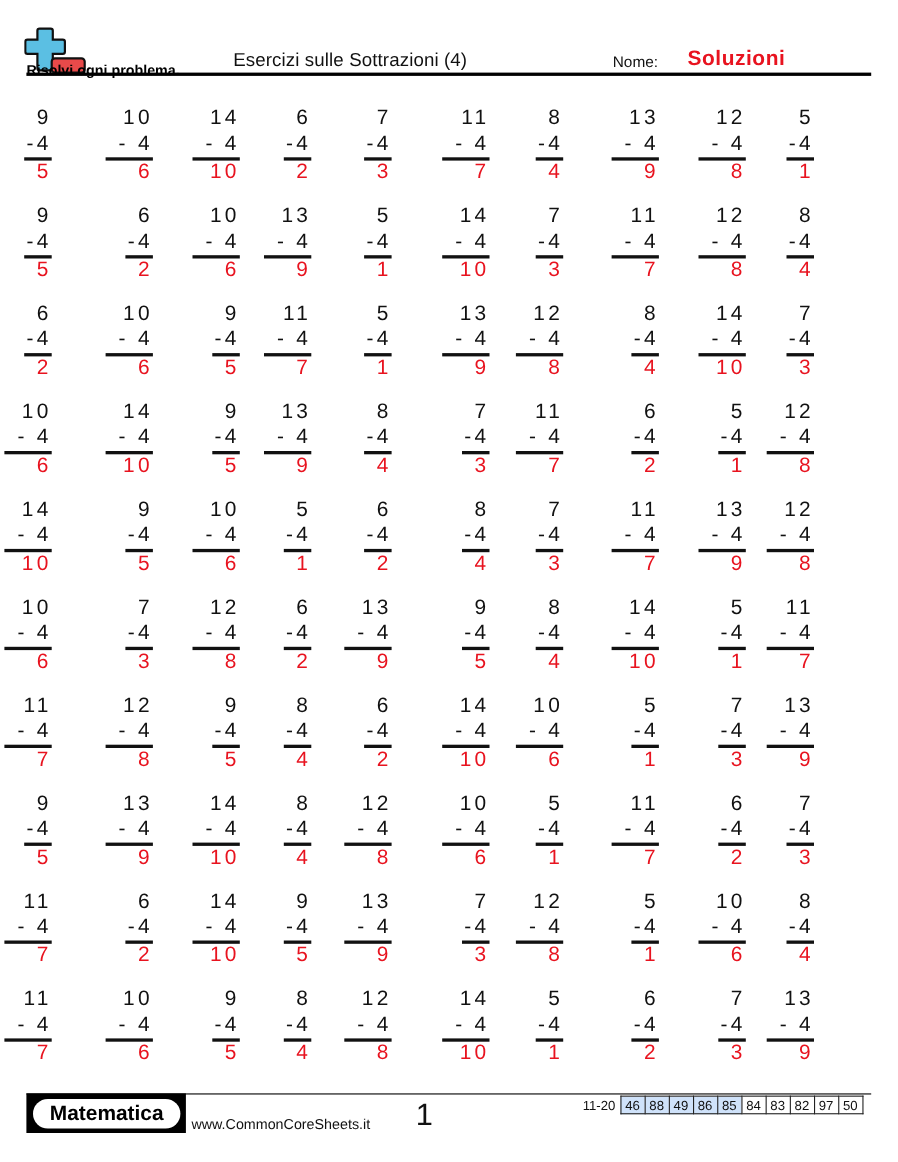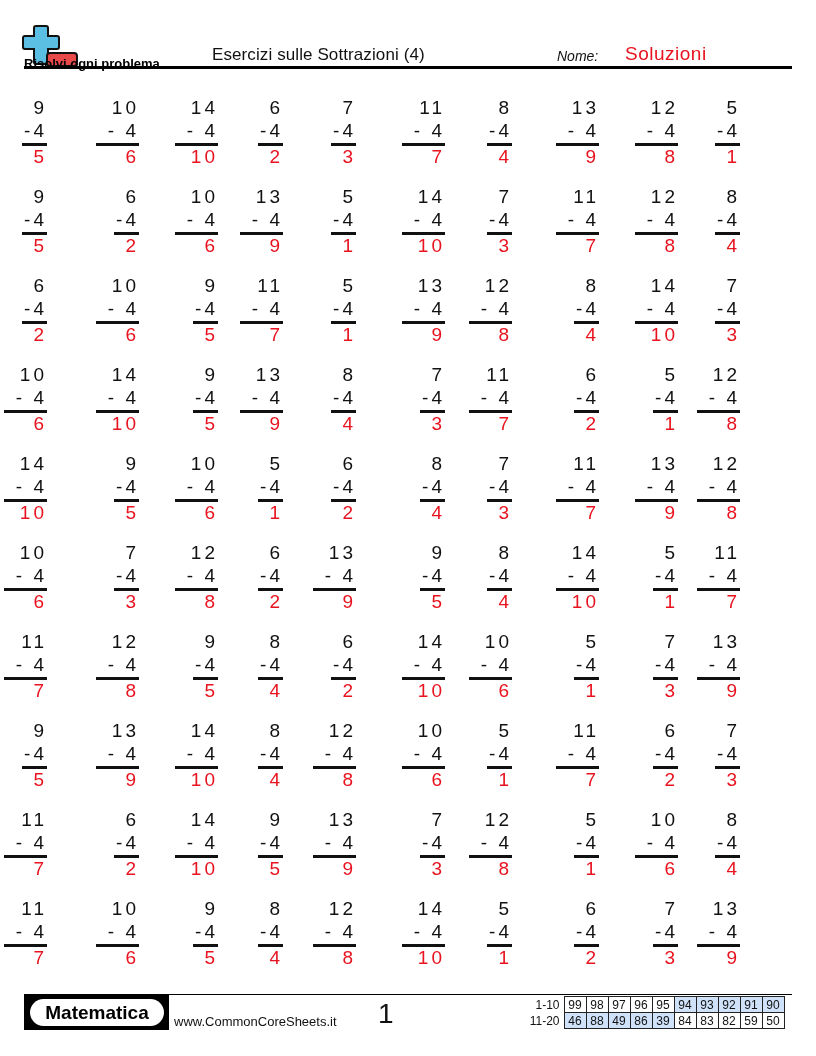--- a/index.html
+++ b/index.html
@@ -1,22 +1,22 @@
 <!DOCTYPE html>
 <html><head>
 <meta charset="utf-8">
 <style>
   * { box-sizing: border-box; margin: 0; padding: 0; }
   html, body { width: 816px; height: 1056px; background: #ffffff; overflow: hidden; }
   body { position: relative; font-family: "Liberation Sans", "DejaVu Sans", sans-serif; color: #000; }
 
   .logo { position: absolute; left: 22px; top: 24px; width: 58px; height: 44px; }
   .header-title { position: absolute; left: 212px; top: 45px; font-size: 17px; color: #111; letter-spacing: 0.1px; }
-  .name-label { position: absolute; left: 557px; top: 48px; font-size: 14px; color: #111; font-style: italic; }
-  .name-value { position: absolute; left: 625px; top: 43px; font-size: 19px; font-weight: normal; color: #e8131f; letter-spacing: 0.5px; }
+  .name-label { position: absolute; left: 557px; top: 48px; font-size: 14px; color: #111; }
+  .name-value { position: absolute; left: 625px; top: 43px; font-size: 19px; font-weight: bold; color: #e8131f; letter-spacing: 0.5px; }
   .header-rule { position: absolute; left: 24px; top: 66px; width: 768px; height: 3px; background: #000; }
   .instructions { position: absolute; left: 24px; top: 56px; font-size: 13px; font-weight: bold; color: #000; }
 
   .grid { position: absolute; left: 0; top: 96px; width: 816px; }
   .prob-row { position: absolute; left: 0; width: 816px; height: 80px; }
   .prob { position: absolute; top: 0; font-size: 19px; line-height: 23px; letter-spacing: 3px; }
   .prob .top { display: block; text-align: right; white-space: pre; color: #111; }
   .prob .sub { display: block; text-align: right; white-space: pre; color: #111; }
   .prob .line { display: block; height: 3px; background: #111; margin-top: 1px; }
   .prob .ans { display: block; text-align: right; white-space: pre; color: #e8131f; line-height: 22px; }
@@ -672,39 +672,26 @@
 
 <div class="footer-rule"></div>
 <div class="brand-box"></div>
 <div class="brand-pill">Matematica</div>
 <div class="footer-url">www.CommonCoreSheets.it</div>
 <div class="page-number">1</div>
 
 <table class="score-table">
   <tbody id="score-body">
       <tr>
-        <td class="label">1-10</td>
-        <td>99</td>
-        <td>98</td>
-        <td>97</td>
-        <td>96</td>
-        <td>95</td>
-        <td class="hl">94</td>
-        <td class="hl">93</td>
-        <td class="hl">92</td>
-        <td class="hl">91</td>
-        <td class="hl">90</td>
-      </tr>
-      <tr>
         <td class="label">11-20</td>
         <td class="hl">46</td>
         <td class="hl">88</td>
         <td class="hl">49</td>
         <td class="hl">86</td>
-        <td class="hl">39</td>
+        <td class="hl">85</td>
         <td>84</td>
         <td>83</td>
         <td>82</td>
-        <td>59</td>
+        <td>97</td>
         <td>50</td>
       </tr>
     </tbody>
 </table>
 
 </body></html>

